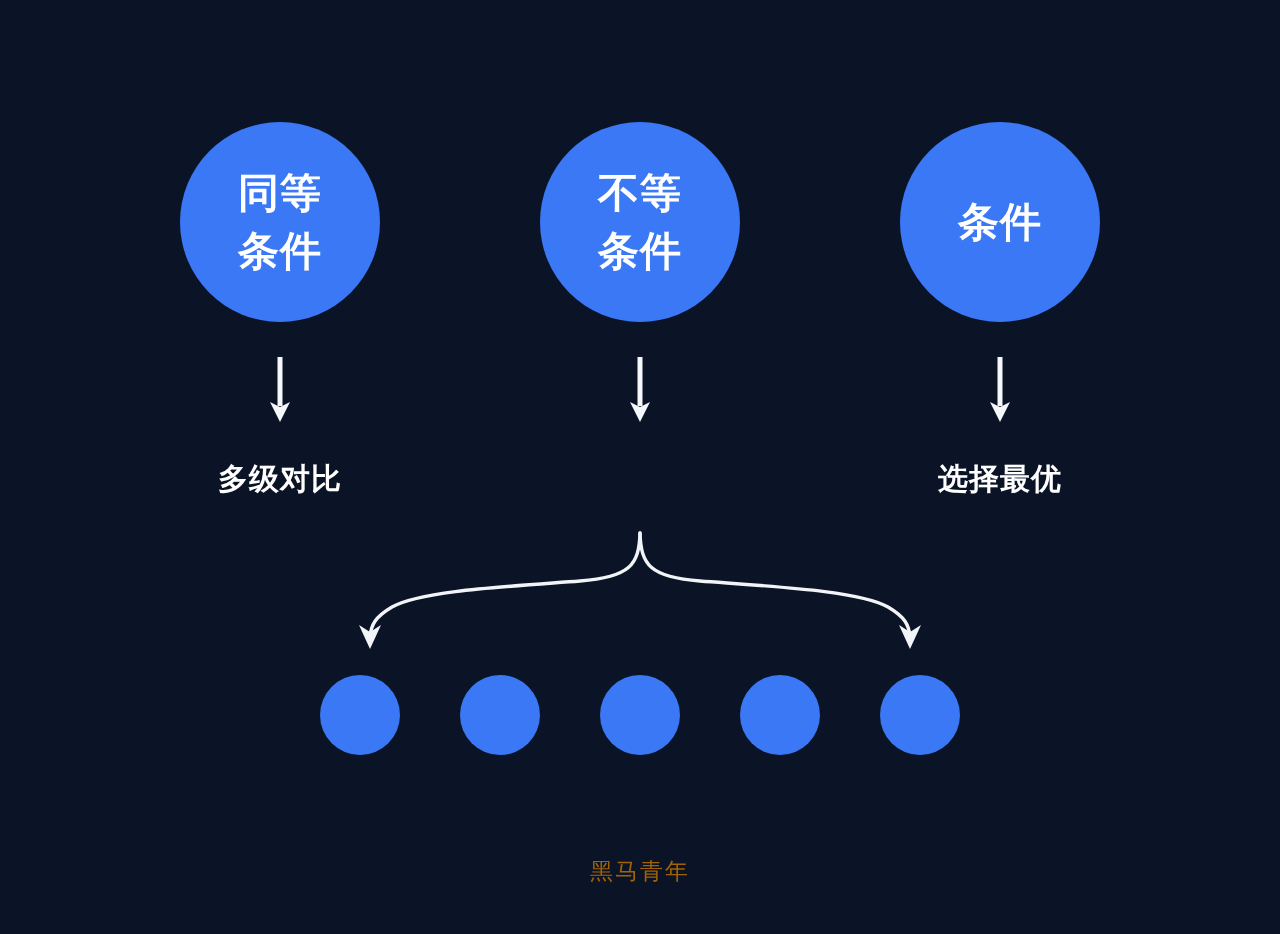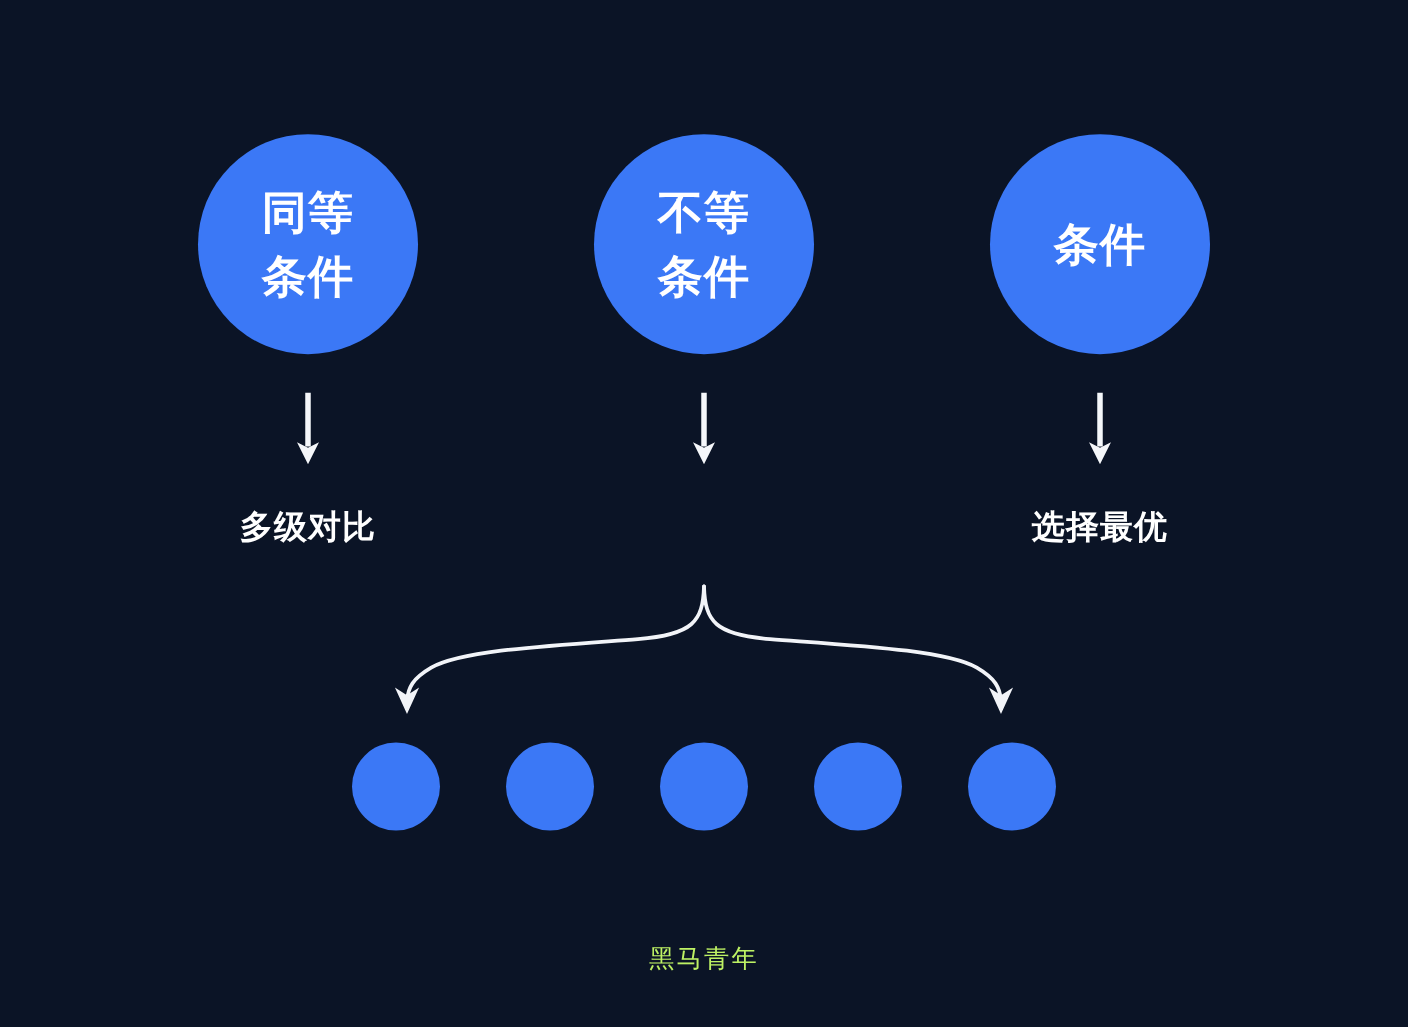--- a/index.html
+++ b/index.html
@@ -116,21 +116,21 @@
   .d4 { left: 780px; }
   .d5 { left: 920px; }
 
   
   .watermark {
     position: absolute;
     left: 0;
     top: 856px;
     width: 1280px;
     text-align: center;
-    color: #bef264;
+    color: #a16207;
     font-size: 23px;
     letter-spacing: 2px;
   }
 </style>
 </head>
 <body>
 
 <div id="stage">
 
   <div class="circle-row">

